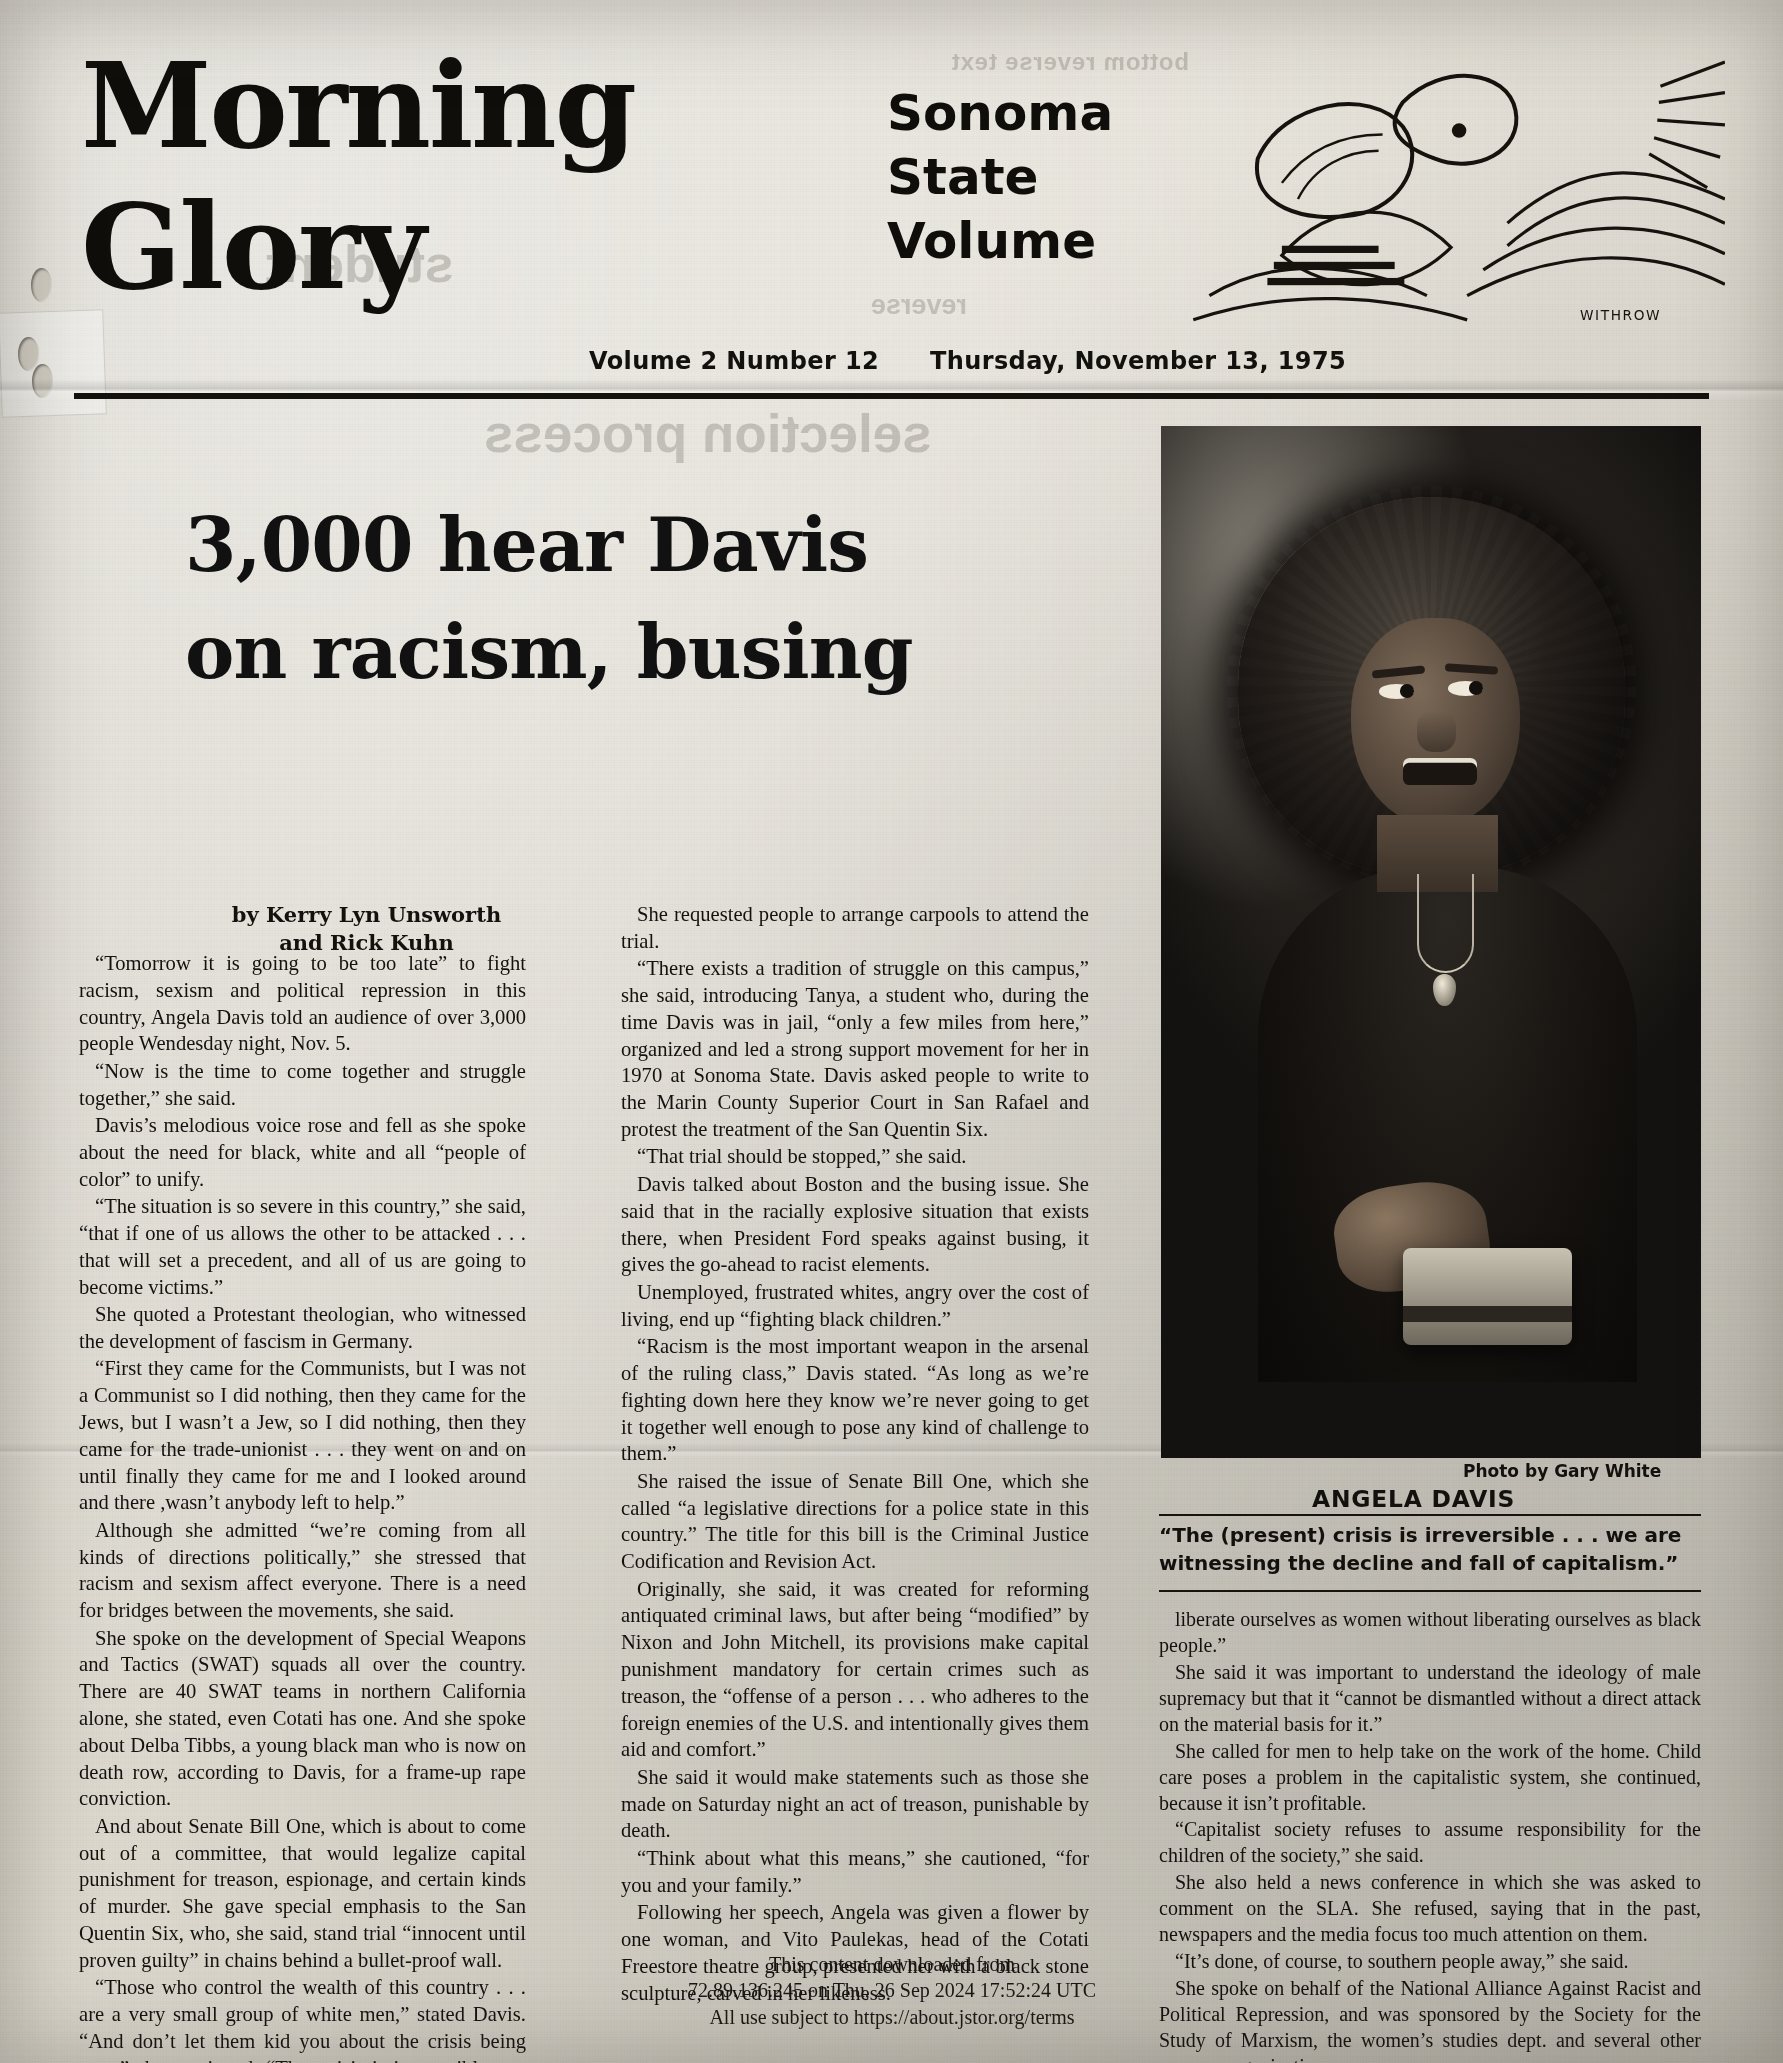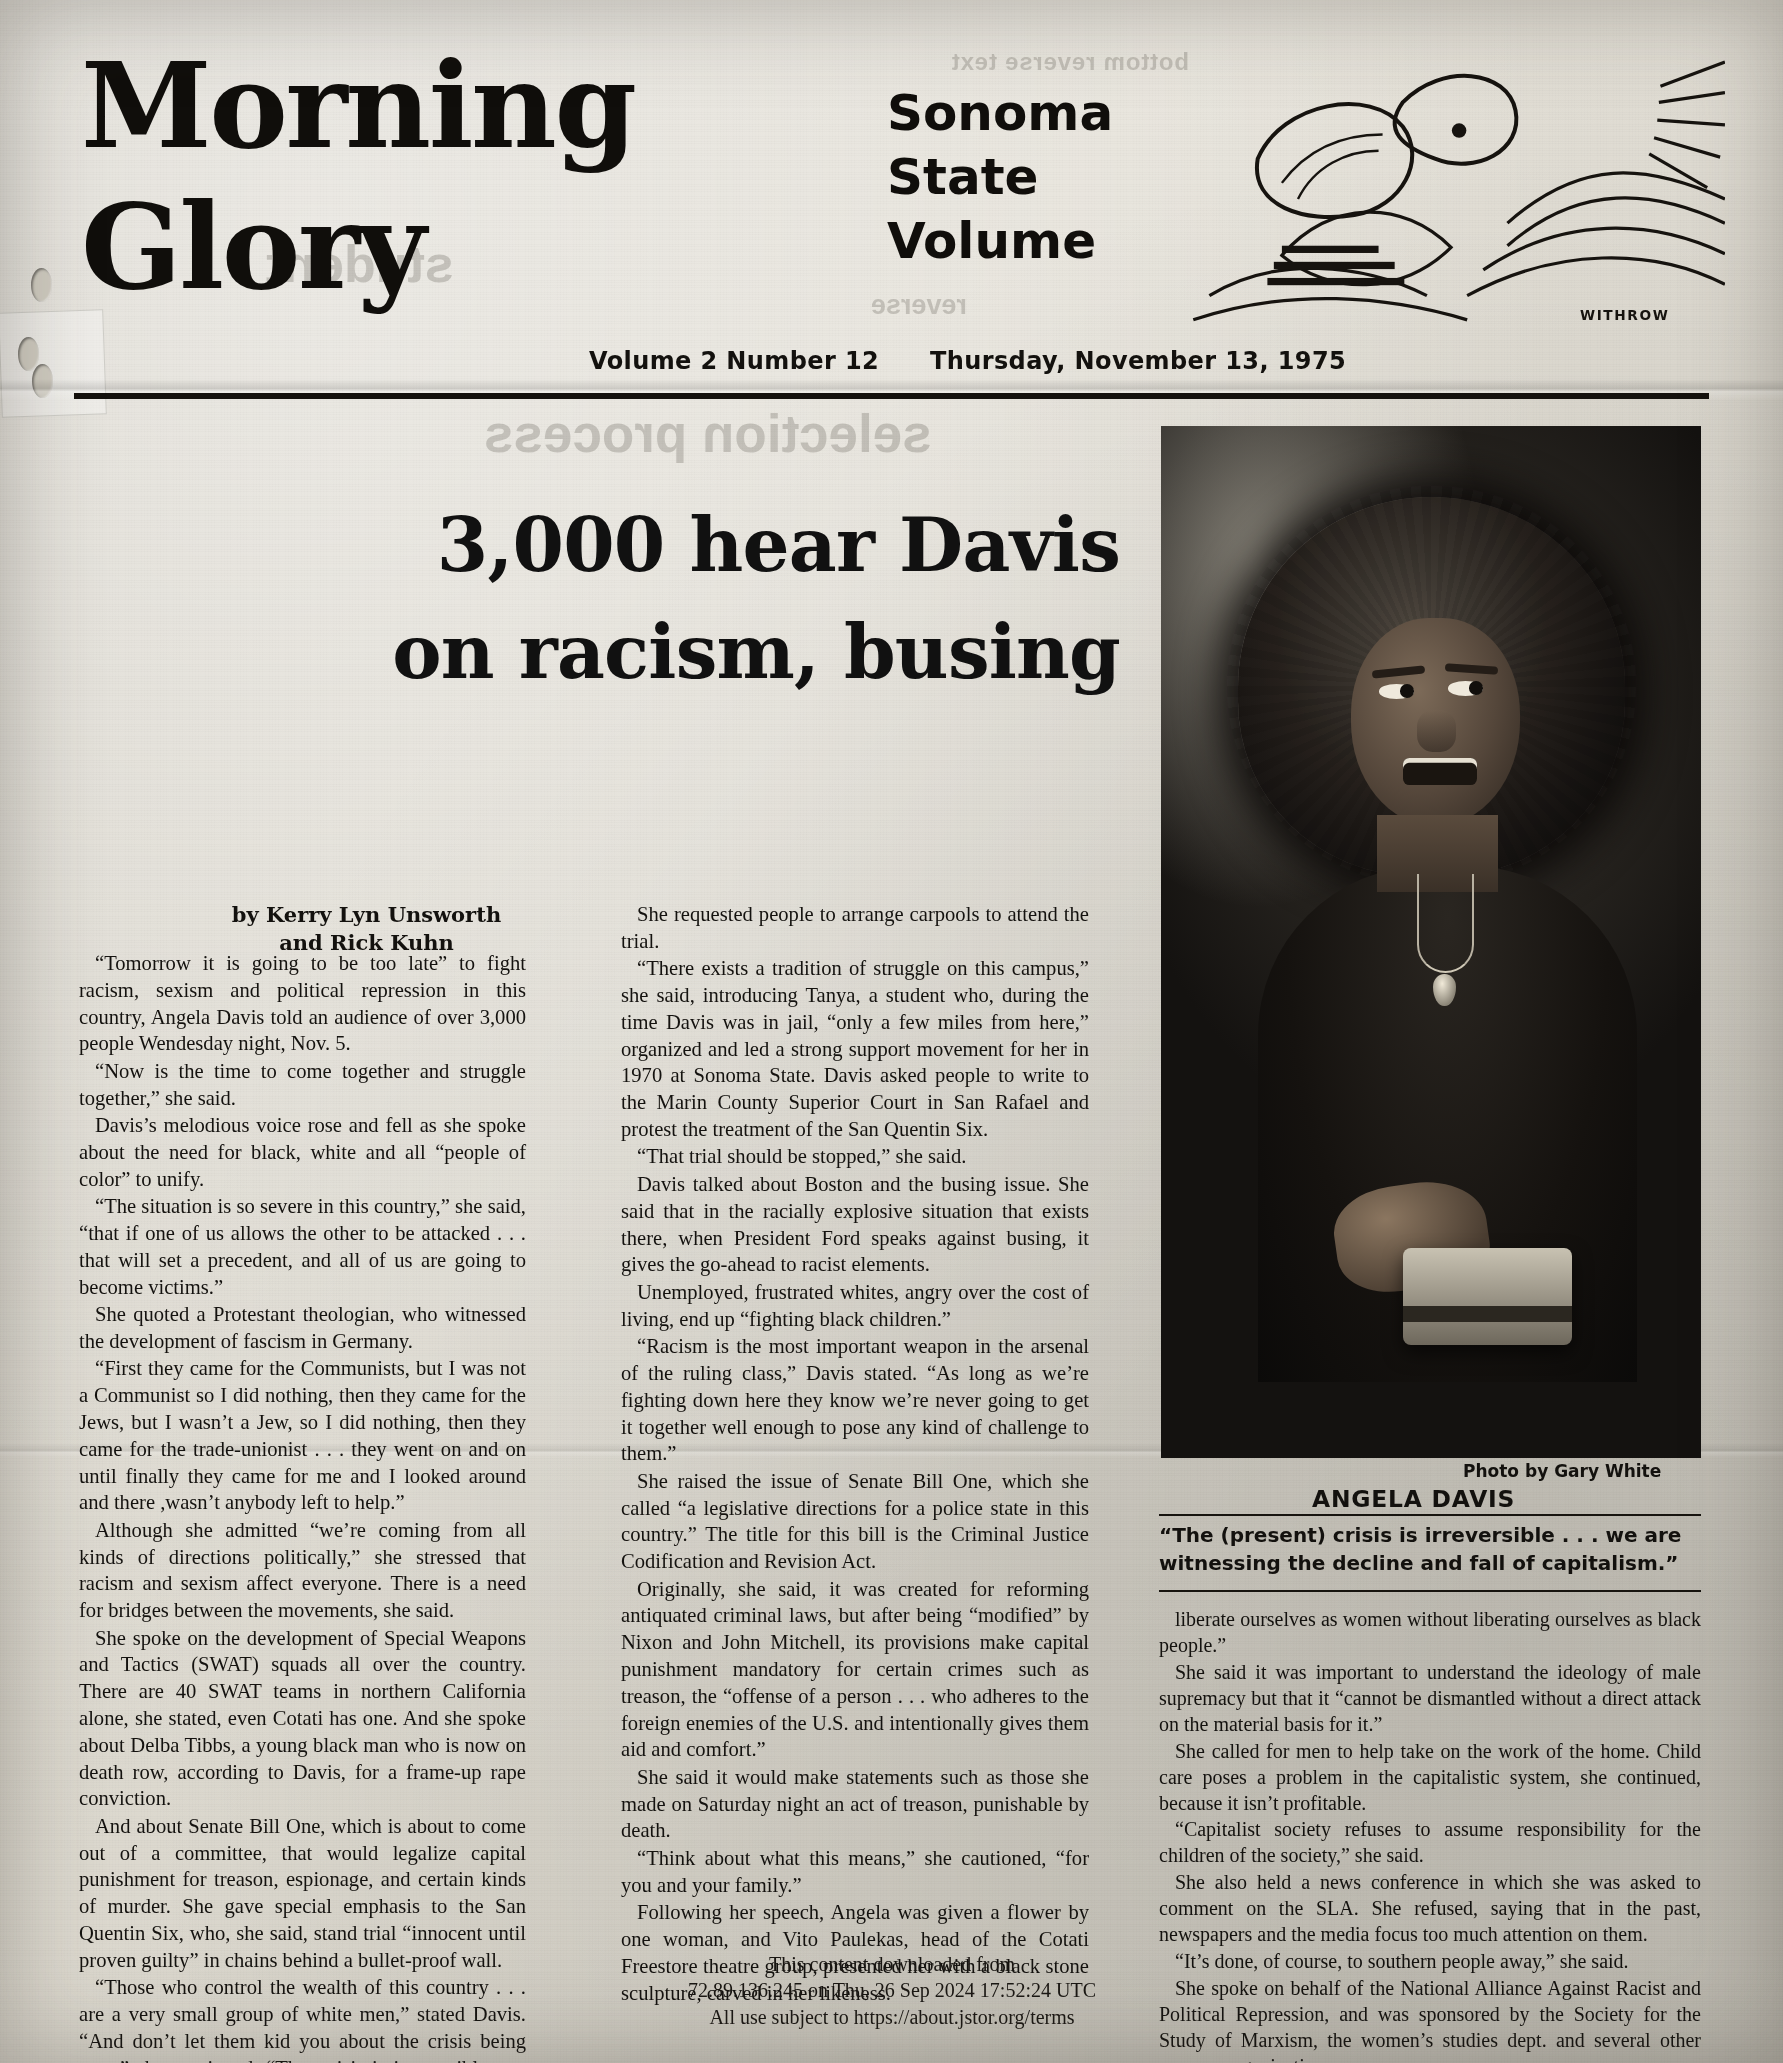--- a/index.html
+++ b/index.html
@@ -113,33 +113,33 @@
     left: 516px; top: 308px;
     font-family: "DejaVu Sans", sans-serif;
     font-weight: bold;
     font-size: 24px;
     letter-spacing: 0.4px;
   }
   .mast-meta span { margin-right: 42px; }
   .art {
     position: absolute;
     left: 1088px; top: 14.5px;
-    width: 564px; height: 290px; font-weight: bold;
+    width: 564px; height: 290px;
   }
   .rule-main {
     position: absolute;
     left: 74px; top: 393px; width: 1635px; height: 5.6px;
     background: #15120e;
   }
 
   
   .headline {
     position: absolute;
     left: 185px; top: 492px; width: 935px;
-    text-align: right;
+    text-align: left;
     font-family: "DejaVu Serif", serif;
     font-weight: bold;
     font-size: 74px;
     line-height: 1.45;
     letter-spacing: -0.8px;
     color: #111;
   }
 
   
   .photo-wrap {

